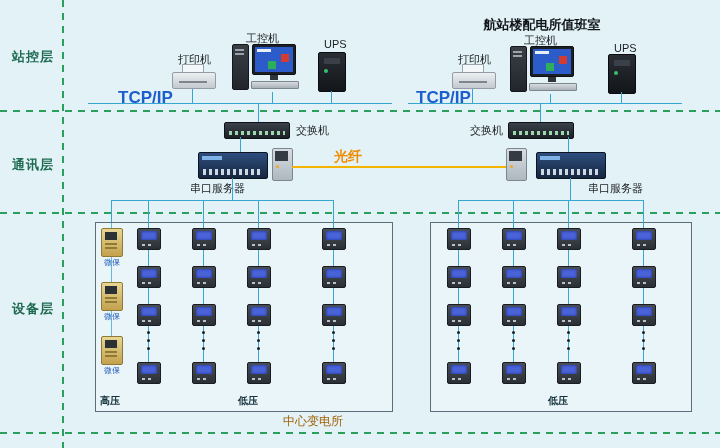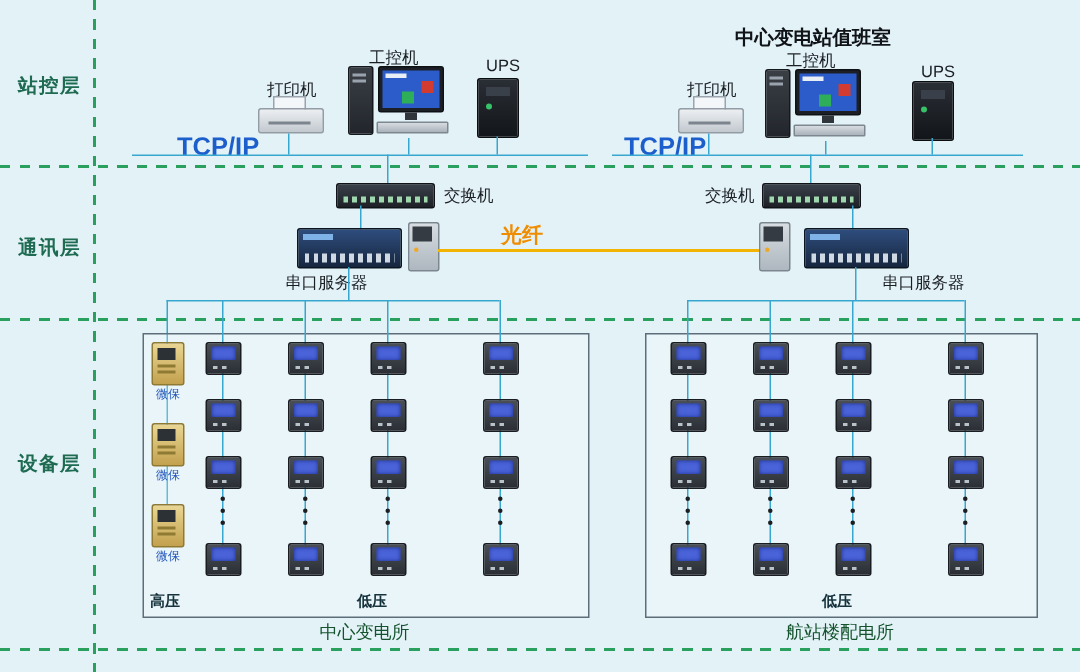--- a/index.html
+++ b/index.html
@@ -13,21 +13,21 @@
   .vdash{position:absolute;width:2px;background:repeating-linear-gradient(180deg,#2aa05f 0 7px,transparent 7px 13px);}
   .layer-label{position:absolute;left:8px;width:50px;text-align:center;font-size:13px;font-weight:700;color:#1e6b52;letter-spacing:1px;}
   .room-title{position:absolute;font-size:13px;font-weight:700;color:#101418;text-align:center;width:200px;}
   .dev-label{position:absolute;font-size:11px;color:#1a1f24;white-space:nowrap;}
   .tcpip{position:absolute;font-size:17px;font-weight:700;color:#1b5ecc;}
   .fiber-label{position:absolute;font-size:14px;font-weight:700;color:#f08c00;}
   .fiber-line{position:absolute;height:2px;background:#f2b400;}
   .wire{position:absolute;background:#38a7cf;}
   .station-box{position:absolute;border:1px solid #5d6e7a;background:rgba(255,255,255,.22);}
   .volt-label{position:absolute;font-size:10px;font-weight:700;color:#16323c;}
-  .station-name{position:absolute;font-size:12px;color:#14532d;text-align:center;width:200px;}
+  .station-name{position:absolute;font-size:12px;color:#a16207;text-align:right;width:200px;}
 
   
   .printer{position:absolute;width:42px;height:25px;}
   .printer .paper{position:absolute;left:10px;top:0;width:20px;height:9px;background:#f4f7f9;border:1px solid #99a4ad;}
   .printer .pbody{position:absolute;left:0;top:8px;width:42px;height:15px;background:linear-gradient(#eceff2,#c2c9cf);border:1px solid #939ca4;border-radius:2px;}
   .printer .pbody::after{content:"";position:absolute;left:6px;top:8px;width:28px;height:2px;background:#7c858d;}
 
   
   .workstation{position:absolute;width:66px;height:50px;}
   .workstation i{display:block;}
@@ -80,21 +80,21 @@
 
   <div class="vdash" style="left:62px;top:0;height:448px"></div>
   <div class="hdash" style="left:0;top:110px;width:720px"></div>
   <div class="hdash" style="left:0;top:212px;width:720px"></div>
   <div class="hdash" style="left:0;top:432px;width:720px"></div>
 
   <div class="layer-label" style="top:48px">站控层</div>
   <div class="layer-label" style="top:156px">通讯层</div>
   <div class="layer-label" style="top:300px">设备层</div>
 
-  <div class="room-title" style="left:442px;top:16px">中心变电站值班室</div>
+  <div class="room-title" style="left:442px;top:16px">航站楼配电所值班室</div>
 
   <div class="dev-label" style="left:178px;top:52px">打印机</div>
   <div class="printer" style="left:172px;top:64px">
       <i class="paper"></i>
       <i class="pbody"></i>
     </div>
 
   <div class="dev-label" style="left:246px;top:31px">工控机</div>
   <div class="workstation" style="left:232px;top:42px">
     <i class="tower"></i>
@@ -257,15 +257,14 @@
   <div class="prot" style="left:101px;top:282px"></div>
   <div class="prot-label" style="left:96px;top:311px">微保</div>
   <div class="prot" style="left:101px;top:336px"></div>
   <div class="prot-label" style="left:96px;top:365px">微保</div>
 
   <div class="volt-label" style="left:100px;top:394px">高压</div>
   <div class="volt-label" style="left:238px;top:394px">低压</div>
   <div class="volt-label" style="left:548px;top:394px">低压</div>
 
   <div class="station-name" style="left:143px;top:413px">中心变电所</div>
-  <div class="station-name" style="left:460px;top:413px">航站楼配电所</div>
 
 </div>
 
 </body></html>

